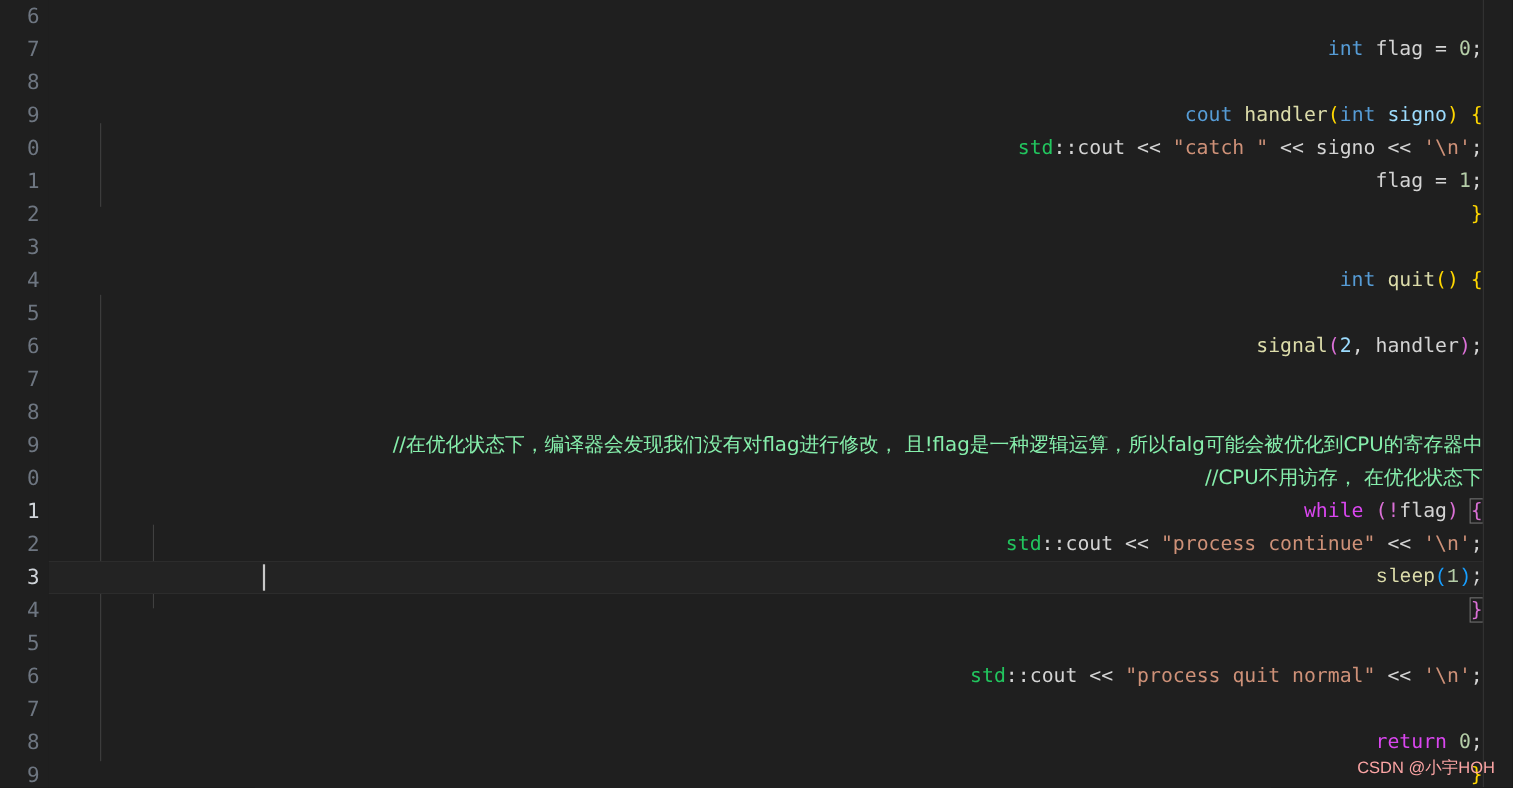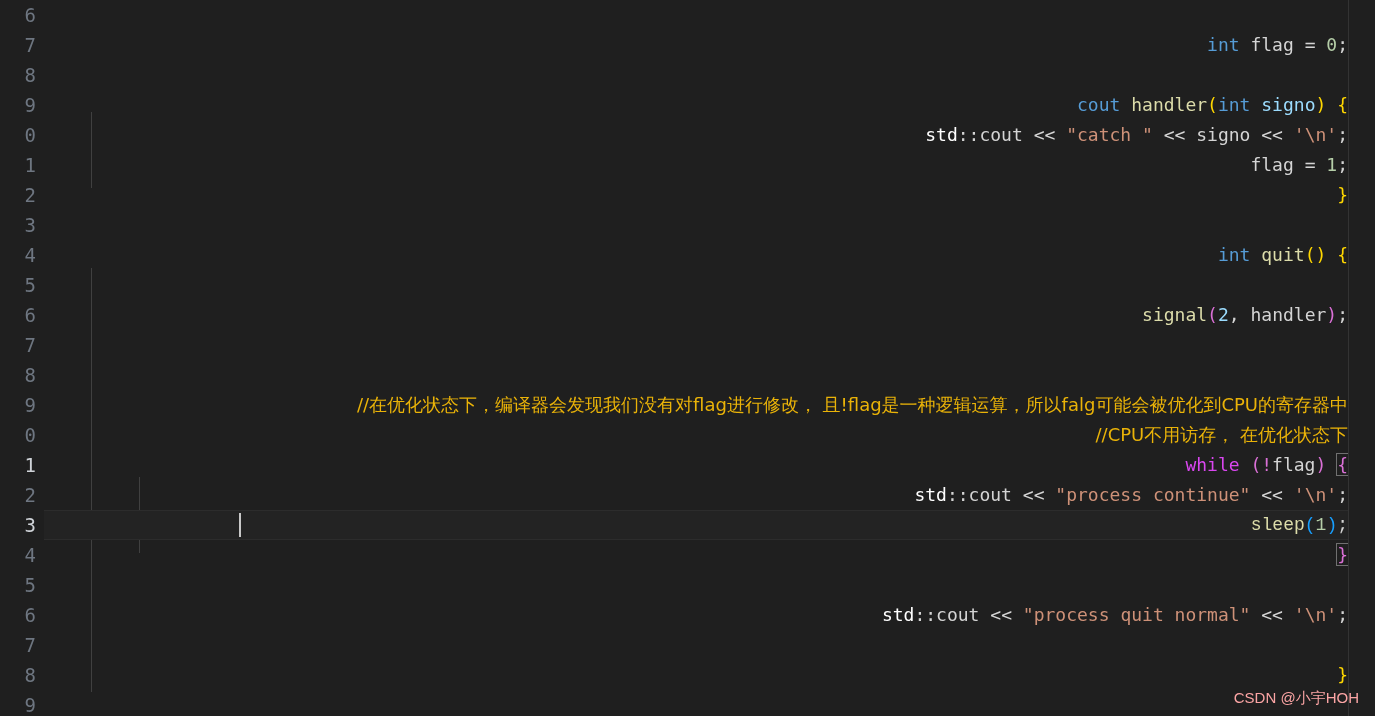--- a/index.html
+++ b/index.html
@@ -106,26 +106,26 @@
     position:absolute;
     width:2px;
     background:#c8c8c8;
     z-index:6;
   }
 
   
   .t-kw-blue   { color:#569cd6; }  
   .t-kw-ctrl   { color:#d946ef; }  
   .t-fn        { color:#dcdcaa; }  
-  .t-ns        { color:#ffffff; }  
+  .t-ns        { color:#22c55e; }  
   .t-plain     { color:#d4d4d4; }
   .t-str       { color:#ce9178; }  
   .t-num       { color:#b5cea8; }
   .t-param     { color:#9cdcfe; }  
-  .t-comment   { color:#eab308;margin-top:29px; }
+  .t-comment   { color:#86efac;margin-top:29px; }
   .t-br-yellow { color:#ffd700; }
   .t-br-pink   { color:#da70d6; }
   .t-br-blue   { color:#179fff; }
   .t-op        { color:#d4d4d4; }
 
   .bracket-match {
     outline:1px solid #707070;
     outline-offset:0px;
   }
 
@@ -208,20 +208,21 @@
       <div class="line current"><span><span class="t-plain">        </span><span class="t-fn">sleep</span><span class="t-br-blue">(</span><span class="t-num">1</span><span class="t-br-blue">)</span><span class="t-plain">;</span></span></div>
 
       <div class="line"><span class="t-plain">    </span><span class="t-br-pink bracket-match">}</span></div>
 
       <div class="line"></div>
 
       <div class="line"><span><span class="t-plain">    </span><span class="t-ns">std</span><span class="t-plain">::</span><span class="t-plain">cout</span><span class="t-plain"> </span><span class="t-op">&lt;&lt;</span><span class="t-plain"> </span><span class="t-str">"process quit normal"</span><span class="t-plain"> </span><span class="t-op">&lt;&lt;</span><span class="t-plain"> </span><span class="t-str">'\n'</span><span class="t-plain">;</span></span></div>
 
       <div class="line"></div>
 
+      <div class="line"><span><span class="t-plain">    </span><span class="t-kw-ctrl">return</span><span class="t-plain"> </span><span class="t-num">0</span><span class="t-plain">;</span></span></div>
 
       <div class="line"><span><span class="t-br-yellow">}</span></span></div>
 
     </div>
 
     <div id="cursor" style="left: 195px; top: 513px; height: 24px;"></div>
 
   </div>
 
   <div id="rightstrip"></div>

